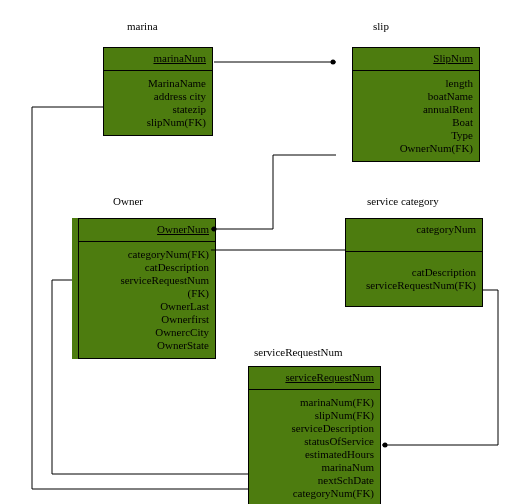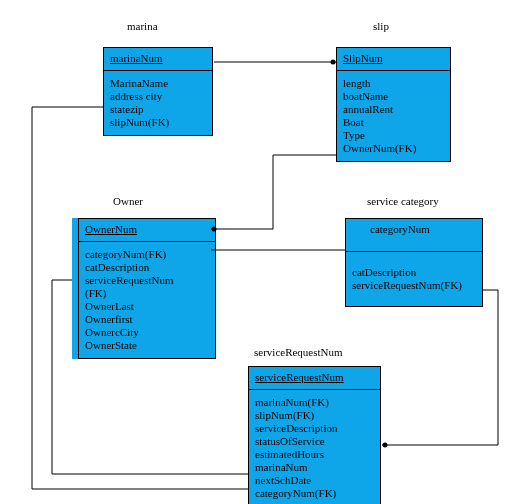--- a/index.html
+++ b/index.html
@@ -8,21 +8,22 @@
     width: 522px;
     height: 504px;
     position: relative;
     font-family: "Times New Roman", serif;
     font-size: 11px;
     color: #000;
     background: #fff;
   }
   .entity {
     position: absolute;
-    background: #0ea5e9;
+    background: #4d7c0f;
+    text-align: right;
   }
   .entity-title {
     position: absolute;
     font-size: 11px;
   }
   .entity-key {
     border: 1px solid #000;
     padding: 4px 6px;
     min-height: 14px;
   }
@@ -67,21 +68,21 @@
     <div>MarinaName</div>
     <div>address city</div>
     <div>statezip</div>
     <div>slipNum(FK)</div>
   </div>
 </div>
 
 <div class="entity-title" style="left:373px; top:20px;">
   <span>slip</span>
 </div>
-<div class="entity" style="left:336px; top:47px; width:115px;">
+<div class="entity" style="left:352px; top:47px; width:128px;">
   <div class="entity-key">
     <span>SlipNum</span>
   </div>
   <div class="entity-body">
     <div>length</div>
     <div>boatName</div>
     <div>annualRent</div>
     <div>Boat</div>
     <div>Type</div>
     <div>OwnerNum(FK)</div>

